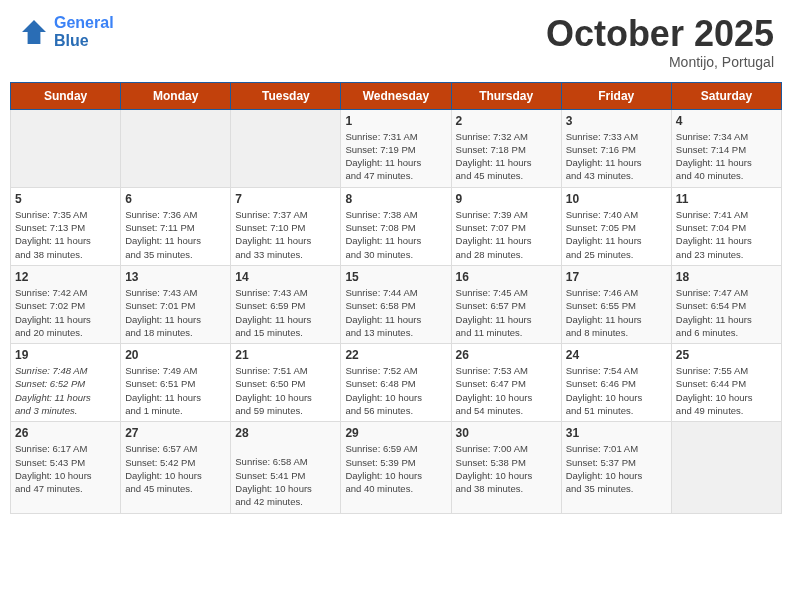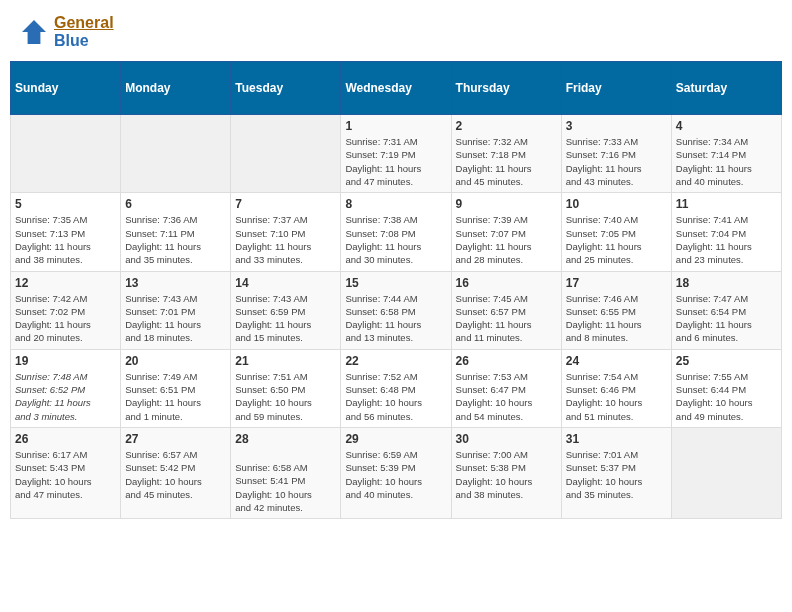--- a/index.html
+++ b/index.html
@@ -23,22 +23,21 @@
       gap: 4px;
     }
     .logo-text {
       display: flex;
       flex-direction: column;
       line-height: 1.1;
     }
     .logo-general {
       font-size: 16px;
       font-weight: bold;
-      color: #a16207;
-      text-decoration: underline;
+      color: #3b82f6;
     }
     .logo-blue {
       font-size: 16px;
       font-weight: bold;
       color: #2a6db5;
     }
     .logo-icon {
       width: 32px;
       height: 32px;
     }
@@ -54,26 +53,26 @@
     .subtitle {
       font-size: 14px;
       color: #555;
     }
     .calendar {
       width: 100%;
       border-collapse: collapse;
       border: 1px solid #ccc;
     }
     .calendar th {
-      background: #0369a1;
+      background: #c2410c;
       color: #fff;
       font-size: 12px;
       font-weight: bold;
-      padding: 19px 4px;
-      text-align: left;
+      padding: 6px 4px;
+      text-align: center;
       border: 1px solid #1e5a9e;
     }
     .calendar td {
       vertical-align: top;
       border: 1px solid #ddd;
       padding: 4px;
       width: calc(100% / 7);
       min-height: 80px;
       background: #fff;
       font-size: 10px;
@@ -106,20 +105,24 @@
 <div class="header">
   <div class="logo">
     <svg class="logo-icon" viewBox="0 0 40 40">
       <polygon points="20,5 35,20 28,20 28,35 12,35 12,20 5,20" fill="#2a6db5"></polygon>
     </svg>
     <div class="logo-text">
       <span class="logo-general">General</span>
       <span class="logo-blue">Blue</span>
     </div>
   </div>
+  <div class="title-block">
+    <div class="month-title">October 2025</div>
+    <div class="subtitle">Montijo, Portugal</div>
+  </div>
 </div>
 
 <table class="calendar">
   <thead>
     <tr>
     <th>Sunday</th>
         <th>Monday</th>
         <th>Tuesday</th>
         <th>Wednesday</th>
         <th>Thursday</th>

